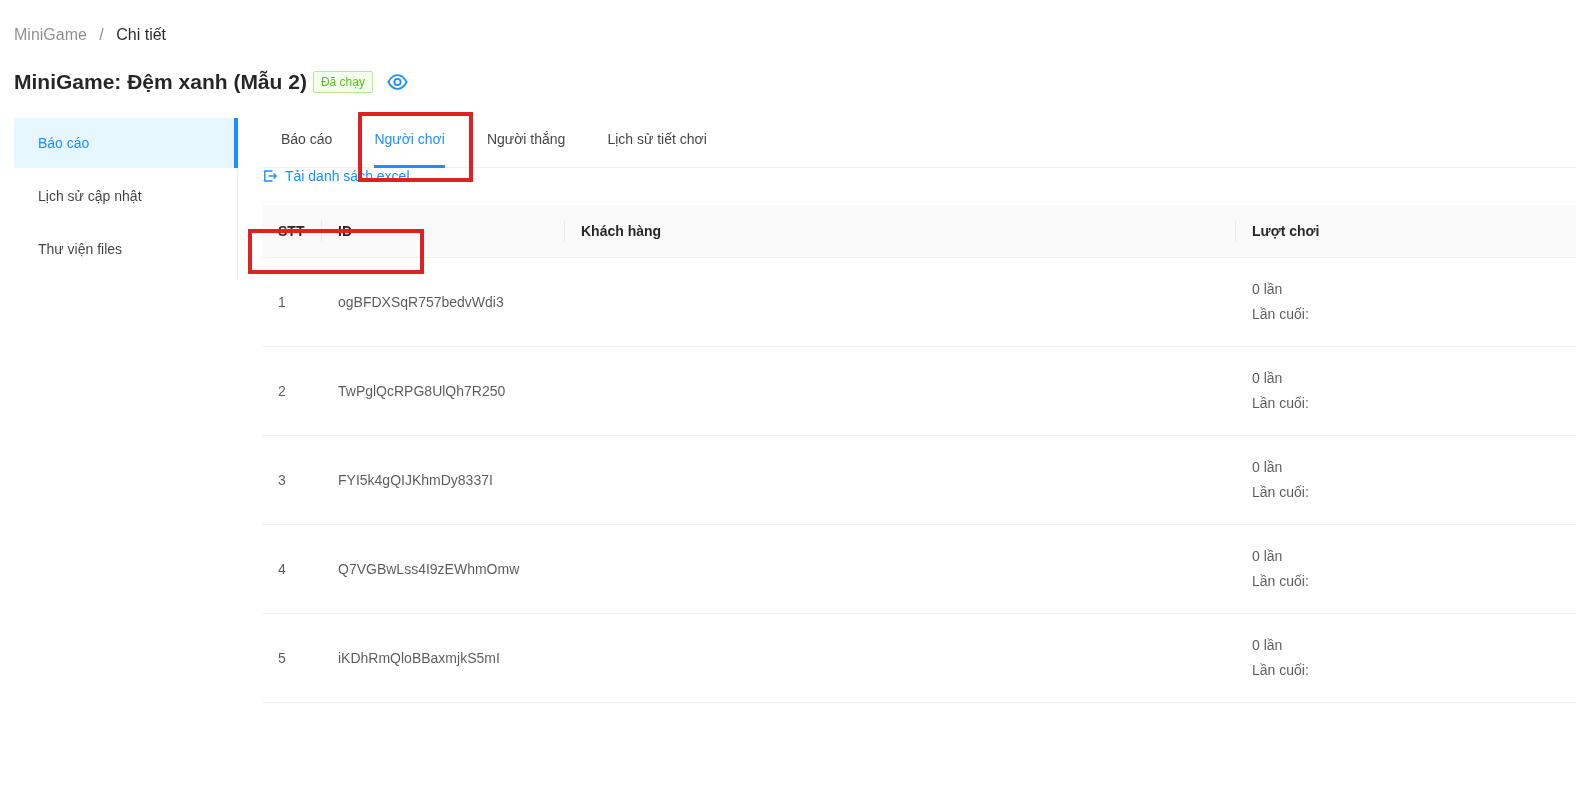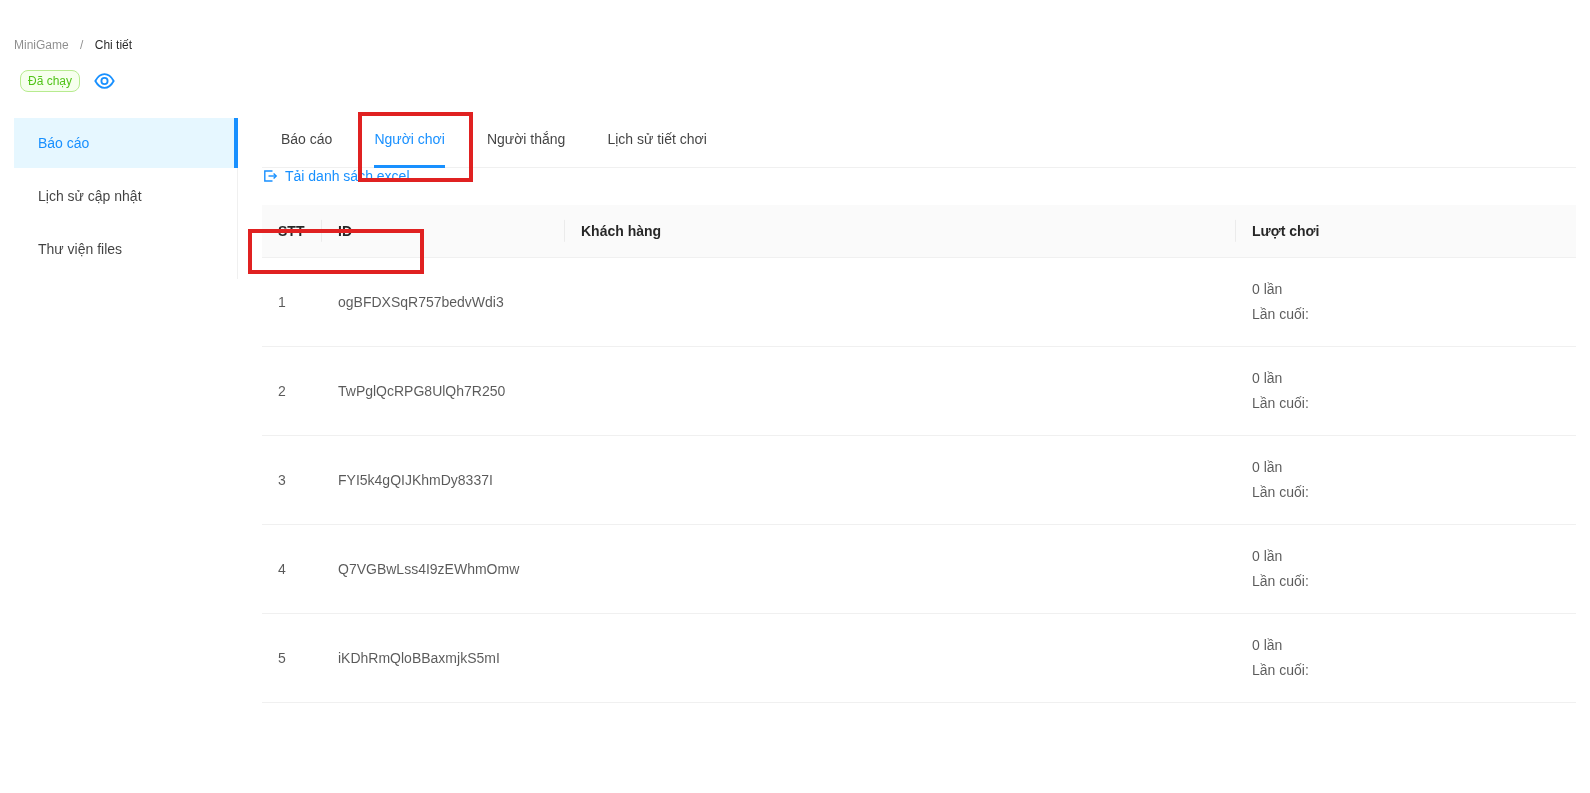--- a/index.html
+++ b/index.html
@@ -1,30 +1,30 @@
 <!DOCTYPE html>
 <html><head>
 <meta charset="utf-8">
 <style>
   * { margin:0; padding:0; box-sizing:border-box; }
   html,body { width:1590px; height:793px; background:#fff; overflow:hidden;
     font-family:"Liberation Sans","DejaVu Sans",sans-serif; font-size:14px; color:rgba(0,0,0,.65); }
   body { position:relative; }
 
   
-  .breadcrumb { position:absolute; left:14px; top:38px; font-size:12px;text-align:center; }
+  .breadcrumb { position:absolute; left:14px; top:26px; font-size:16px;text-align:center; }
   .breadcrumb .bc-root { color:rgba(0,0,0,.45); cursor:pointer; }
   .breadcrumb .bc-sep { color:rgba(0,0,0,.45); margin:0 8px; }
   .breadcrumb .bc-current { color:rgba(0,0,0,.85); }
 
   
   .title-row { position:absolute; left:14px; top:70px; display:flex; align-items:center; }
   .page-title { font-size:21px; font-weight:bold; color:rgba(0,0,0,.85); }
   .status-badge { margin-left:6px; font-size:12px; line-height:20px; padding:0 7px;
-    color:#52c41a; background:#f6ffed; border:1px solid #b7eb8f; border-radius:8px; }
+    color:#52c41a; background:#f6ffed; border:1px solid #b7eb8f; border-radius:2px; }
   .eye-icon { margin-left:12px; display:inline-flex; align-items:center; cursor:pointer; }
 
   
   .sidebar { position:absolute; left:14px; top:118px; width:224px; border-right:1px solid #f0f0f0; padding-bottom:2px; }
   .side-item { height:50px; line-height:50px; padding-left:24px; margin-bottom:3px;
     color:rgba(0,0,0,.75); cursor:pointer; position:relative; white-space:nowrap; }
   .side-item.active { background:#e6f7ff; color:#1890ff; }
   .side-item.active::after { content:""; position:absolute; right:-1px; top:0; bottom:0; width:4px; background:#1890ff; }
 
   
@@ -59,20 +59,21 @@
 </head>
 <body>
 
 <div class="breadcrumb">
   <span class="bc-root">MiniGame</span>
   <span class="bc-sep">/</span>
   <span class="bc-current">Chi tiết</span>
 </div>
 
 <div class="title-row">
+  <span class="page-title">MiniGame: Đệm xanh (Mẫu 2)</span>
   <span class="status-badge">Đã chạy</span>
   <span class="eye-icon">
     <svg width="25" height="22" viewBox="0 0 24 24" fill="none" stroke="#1890ff" stroke-width="2">
       <path d="M2 12 C5 6.5 8.2 4.5 12 4.5 C15.8 4.5 19 6.5 22 12 C19 17.5 15.8 19.5 12 19.5 C8.2 19.5 5 17.5 2 12 Z"></path>
       <circle cx="12" cy="12" r="3.4"></circle>
     </svg>
   </span>
 </div>
 
 <div class="sidebar">

